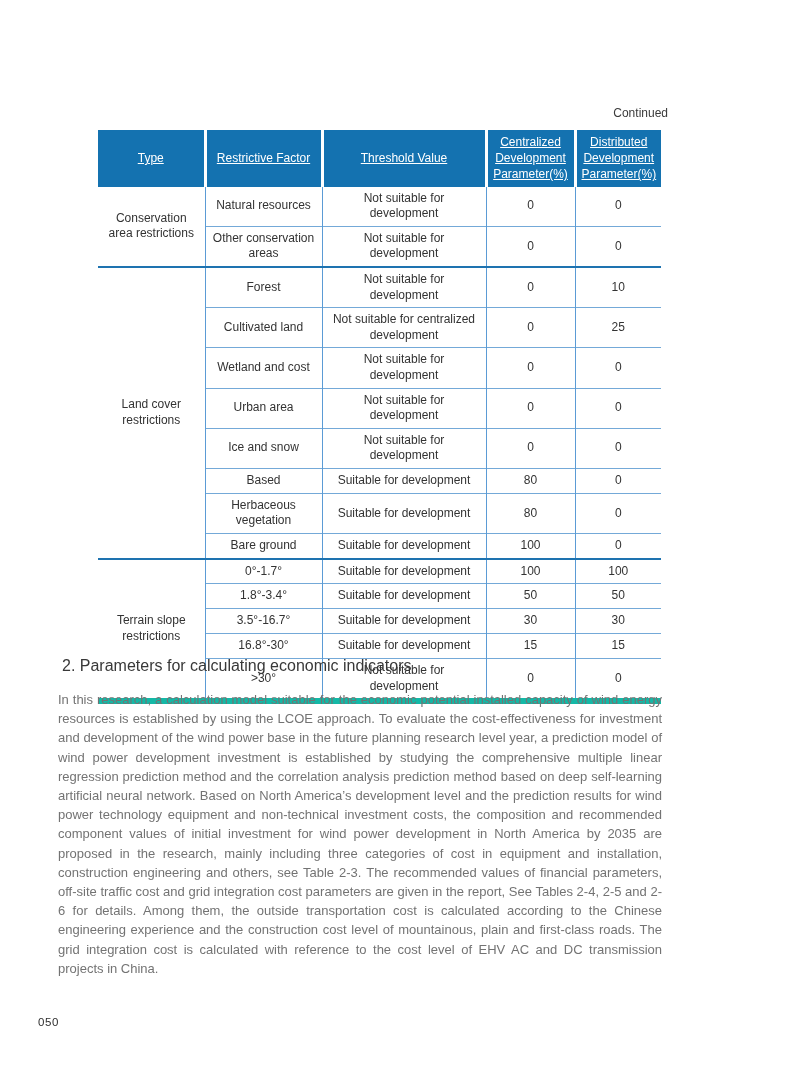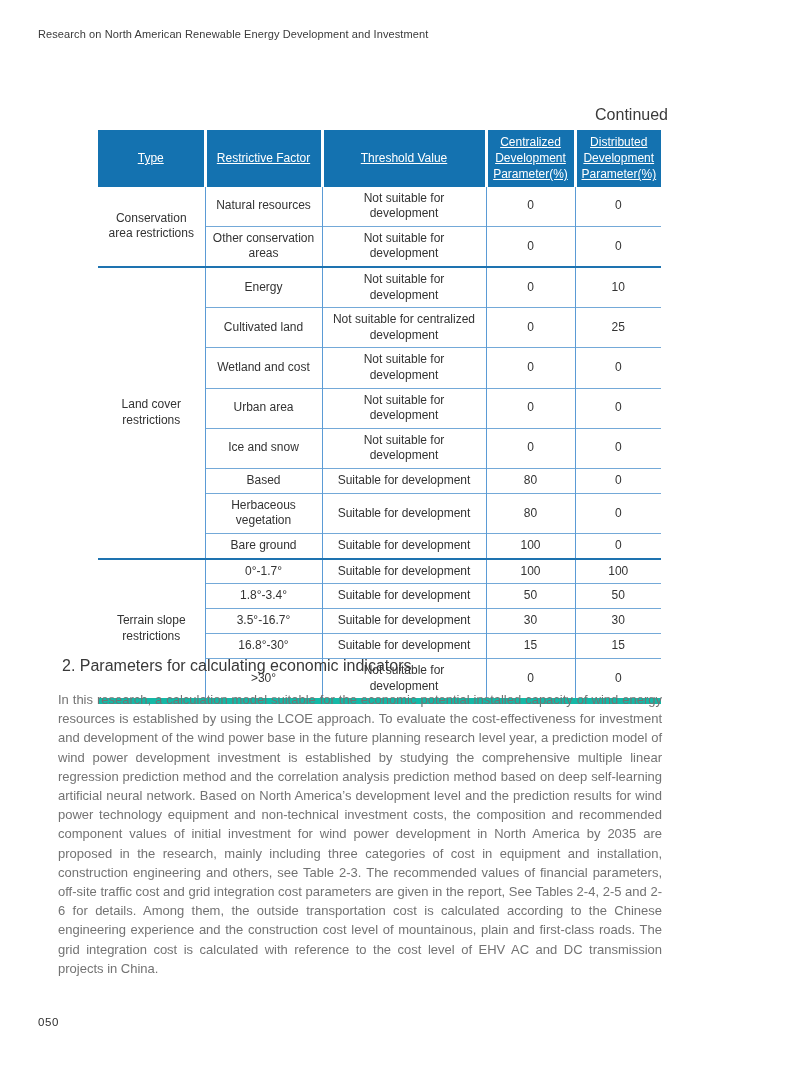--- a/index.html
+++ b/index.html
@@ -17,21 +17,21 @@
     left: 38px;
     top: 28px;
     font-size: 11px;
     color: #3a3a3a;
     letter-spacing: 0.1px;
   }
   .continued {
     position: absolute;
     right: 125px;
     top: 106px;
-    font-size: 16px;
+    font-size: 12px;
     color: #3a3a3a;
   }
   .table-wrap {
     position: absolute;
     left: 98px;
     top: 130px;
   }
   table.data-table {
     border-collapse: collapse;
     table-layout: fixed;
@@ -90,21 +90,20 @@
     color: #2e2e2e;
     letter-spacing: 0.6px;
     text-align: right;
   }
 </style>
 </head>
 <body>
 
 <div class="page">
 
-  <div class="running-head">Research on North American Renewable Energy Development and Investment</div>
 
   <div class="continued">Continued</div>
 
   <div class="table-wrap">
     <table class="data-table">
       <colgroup>
         <col style="width:107px">
         <col style="width:117px">
         <col style="width:164px">
         <col style="width:89px">
@@ -128,21 +127,21 @@
             <td class="cell">0</td>
           </tr>
           <tr>
             <td class="cell alt row-sep">Other conservation areas</td>
             <td class="cell alt row-sep">Not suitable for development</td>
             <td class="cell alt row-sep">0</td>
             <td class="cell alt row-sep">0</td>
           </tr>
           <tr>
             <td class="type-cell group-start" rowspan="8">Land cover restrictions</td>
-            <td class="cell group-start">Energy</td>
+            <td class="cell group-start">Forest</td>
             <td class="cell group-start">Not suitable for development</td>
             <td class="cell group-start">0</td>
             <td class="cell group-start">10</td>
           </tr>
           <tr>
             <td class="cell alt row-sep">Cultivated land</td>
             <td class="cell alt row-sep">Not suitable for centralized development</td>
             <td class="cell alt row-sep">0</td>
             <td class="cell alt row-sep">25</td>
           </tr>

